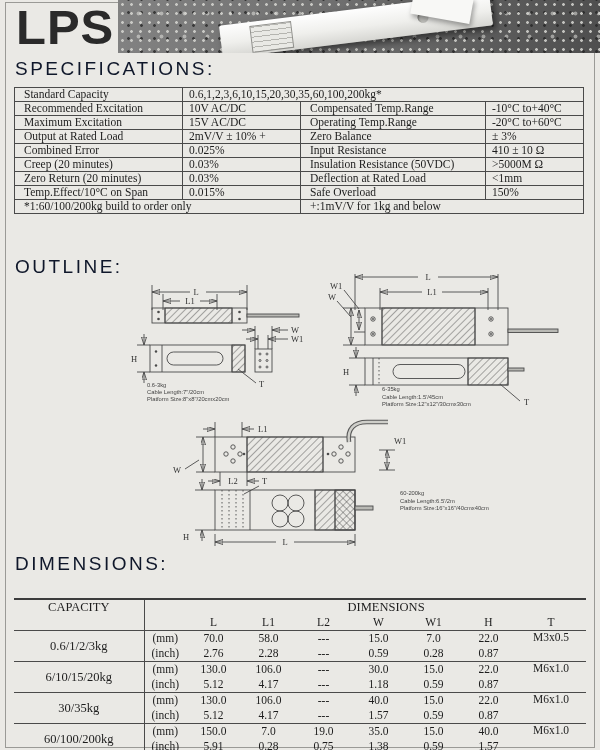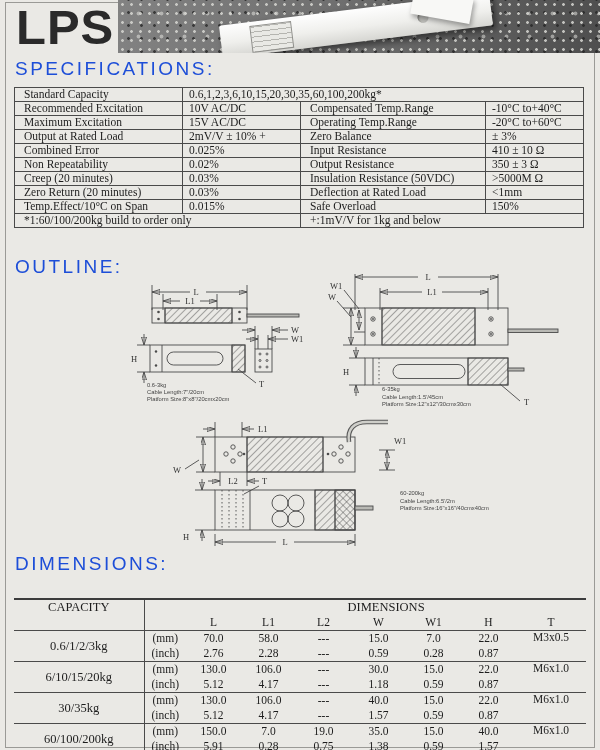--- a/index.html
+++ b/index.html
@@ -41,21 +41,21 @@
   }
   
   .product-title{
     position:absolute;left:16px;top:2px;
     font-family:"Liberation Sans",sans-serif;font-weight:bold;
     font-size:49px;line-height:1.05;letter-spacing:1px;color:#2a2a2a;
   }
   .sec-h{
     position:absolute;left:15px;
     font-family:"Liberation Sans",sans-serif;font-size:19px;
-    letter-spacing:2.5px;color:#1d4ed8;white-space:nowrap;
+    letter-spacing:2.5px;color:#0f172a;white-space:nowrap;
   }
   #h-spec{top:58px;} #h-outline{top:256px;} #h-dim{top:553px;}
   
   table{border-collapse:collapse;}
   .spec{
     position:absolute;left:14px;top:87px;width:569px;table-layout:fixed;
     font-size:11.5px;line-height:1;
     border:1.5px solid #3c3c3c;
   }
   .spec td{border:1px solid #4a4a4a;height:13px;padding:0 0 0 6px;white-space:nowrap;overflow:hidden;font-family:Liberation Serif, serif;}
@@ -131,26 +131,20 @@
     <td class="lbl">Output at Rated Load</td>
     <td>2mV/V ± 10% +</td>
     <td class="lbl">Zero Balance</td>
     <td>± 3%</td>
   </tr>
   <tr>
     <td class="lbl">Combined Error</td>
     <td>0.025%</td>
     <td class="lbl">Input Resistance</td>
     <td>410 ± 10 Ω</td>
-  </tr>
-  <tr>
-    <td class="lbl">Non Repeatability</td>
-    <td>0.02%</td>
-    <td class="lbl">Output Resistance</td>
-    <td>350 ± 3 Ω</td>
   </tr>
   <tr>
     <td class="lbl">Creep (20 minutes)</td>
     <td>0.03%</td>
     <td class="lbl">Insulation Resistance (50VDC)</td>
     <td>&gt;5000M Ω</td>
   </tr>
   <tr>
     <td class="lbl">Zero Return (20 minutes)</td>
     <td>0.03%</td>

